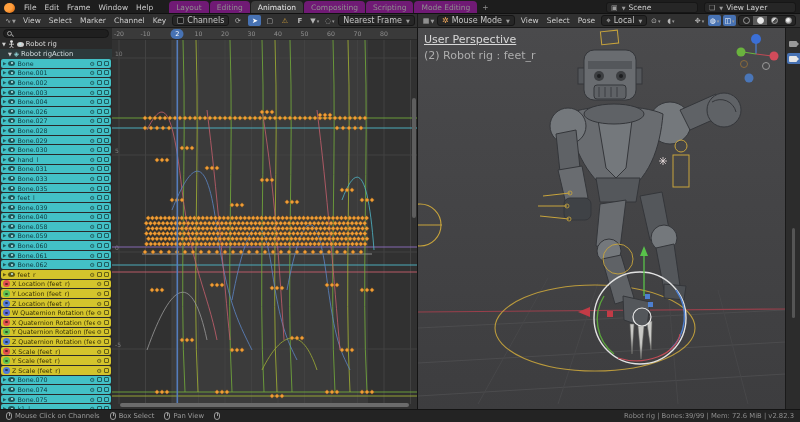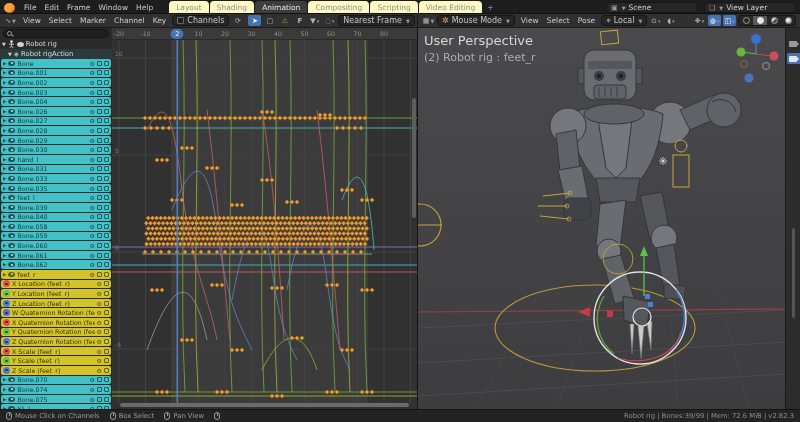--- a/index.html
+++ b/index.html
@@ -5,21 +5,21 @@
   * { margin:0; padding:0; box-sizing:border-box; }
   html,body { width:800px; height:422px; overflow:hidden; background:#1d1d1d;
     font-family:"DejaVu Sans","Liberation Sans",sans-serif; -webkit-font-smoothing:antialiased; }
   .app { width:800px; height:422px; display:flex; flex-direction:column; font-size:8px; color:#c6c6c6; }
 
   
   .topbar { height:14px; background:#1d1d1d; display:flex; align-items:flex-end; gap:2px; padding:0 4px; border-bottom:1px solid #111; }
   .logo { width:11px; height:10px; border-radius:50%; background:radial-gradient(circle at 35% 35%, #ff9f3e 0 45%, #e87d1e 70%, #b85a12 100%); margin-right:3px; flex:none; }
   .menu-item { padding:1px 5px; color:#c9c9c9; border-radius:2px; }
   .tabs { display:flex; margin-left:10px; gap:1px; height:14px; align-items:flex-end; }
-  .tab { padding:2px 7px 1px; background:#fef9c3; color:#8f8f8f; border-radius:4px 4px 0 0; font-size:7.5px; }
+  .tab { padding:2px 7px 1px; background:#701a75; color:#8f8f8f; border-radius:4px 4px 0 0; font-size:7.5px; }
   .tab.active { background:#3d3d3d; color:#e6e6e6; }
   .tab.plus { padding:2px 4px 1px; background:none; }
   .topbar-right { margin-left:auto; display:flex; gap:6px; align-items:center; }
   .selector { display:flex; align-items:center; gap:3px; background:#262626; border:1px solid #161616; border-radius:3px; padding:0 4px; height:11px; min-width:92px; color:#cfcfcf; font-size:7.5px; }
   .selector .mini { opacity:.7; font-size:7px; }
 
   
   .headers { height:14px; display:flex; border-bottom:1px solid #1a1a1a; }
   .ed-header { background:#303030; display:flex; align-items:center; gap:2px; padding:0 4px; overflow:hidden; }
   .ed-header.left { width:418px; border-right:1px solid #1a1a1a; }
@@ -67,21 +67,21 @@
   .graph-area { flex:1; position:relative; background:#313131; overflow:hidden; }
   .ruler { position:absolute; left:0; top:0; right:0; height:12px; background:#3a3a3a; border-bottom:1px solid #2a2a2a; z-index:5; }
   .ruler .tick { position:absolute; top:2px; font-size:6.2px; color:#909090; transform:translateX(-50%); }
   .frame-badge { position:absolute; top:1px; height:10px; min-width:13px; background:var(--accent); color:#fff; border-radius:5px; font-size:6.5px; display:flex; align-items:center; justify-content:center; transform:translateX(-50%); z-index:6; }
   .graph-svg { position:absolute; left:0; top:12px; }
   .hscroll { position:absolute; left:8px; right:8px; bottom:2px; height:4px; border-radius:2px; background:#6b6b6b; z-index:6; }
   .vscroll { position:absolute; right:1px; top:70px; width:4px; height:120px; border-radius:2px; background:#5e5e5e; z-index:6; }
 
   .viewport { flex:1; position:relative; background:linear-gradient(#4a4a4c,#3d3d3f); overflow:hidden; }
   .vp-overlay { position:absolute; left:6px; top:5px; z-index:5; }
-  .vp-line1 { font-size:13px; color:#d8d8d8; }
+  .vp-line1 { font-size:11px; color:#d8d8d8;text-decoration:underline; }
   .vp-line2 { font-size:11px; color:#adadad; margin-top:3px; }
 
   .props-strip { width:15px; background:#2c2c2c; border-left:1px solid #1a1a1a; display:flex; flex-direction:column; align-items:center; padding-top:10px; gap:4px; }
   .ptab { width:13px; height:11px; border-radius:2px 0 0 2px; display:flex; align-items:center; justify-content:center; }
   .ptab.active { background:var(--accent); }
   .cam { width:8px; height:6px; background:#9a9a9a; border-radius:1px; position:relative; }
   .cam::after { content:""; position:absolute; right:-2px; top:1px; border-left:2px solid #9a9a9a; border-top:2px solid transparent; border-bottom:2px solid transparent; }
   .ptab.active .cam { background:#e6e6e6; } .ptab.active .cam::after { border-left-color:#e6e6e6; }
   .pscroll { width:3px; height:90px; background:#555; border-radius:2px; margin-top:160px; }
 
@@ -101,25 +101,25 @@
     <span class="logo"></span>
     <div id="topbar-menus" style="display:flex">
         <span class="menu-item hdr-menu">File</span>
         <span class="menu-item hdr-menu">Edit</span>
         <span class="menu-item hdr-menu">Frame</span>
         <span class="menu-item hdr-menu">Window</span>
         <span class="menu-item hdr-menu">Help</span>
       </div>
     <div class="tabs" id="workspace-tabs">
         <span class="tab">Layout</span>
-        <span class="tab">Shading</span>
+        <span class="tab">Editing</span>
         <span class="tab active">Animation</span>
         <span class="tab">Compositing</span>
         <span class="tab">Scripting</span>
-        <span class="tab">Video Editing</span>
+        <span class="tab">Mode Editing</span>
         <span class="tab plus">+</span>
       </div>
     <div class="topbar-right">
       <div class="selector">
         <span class="mini">▣</span>
         <span class="chev">▼</span>
         <span>Scene</span>
       </div>
       <div class="selector">
         <span class="mini">❏</span>

